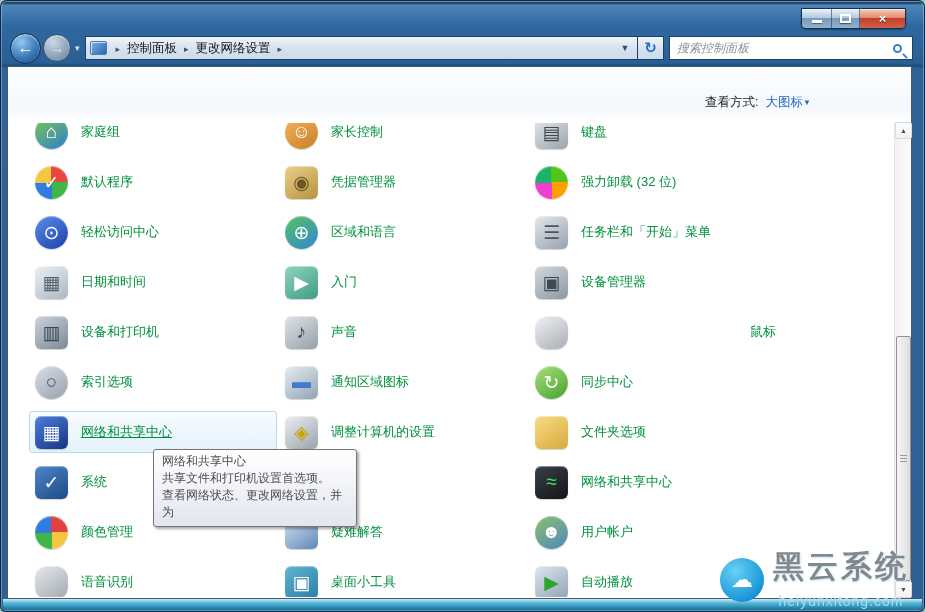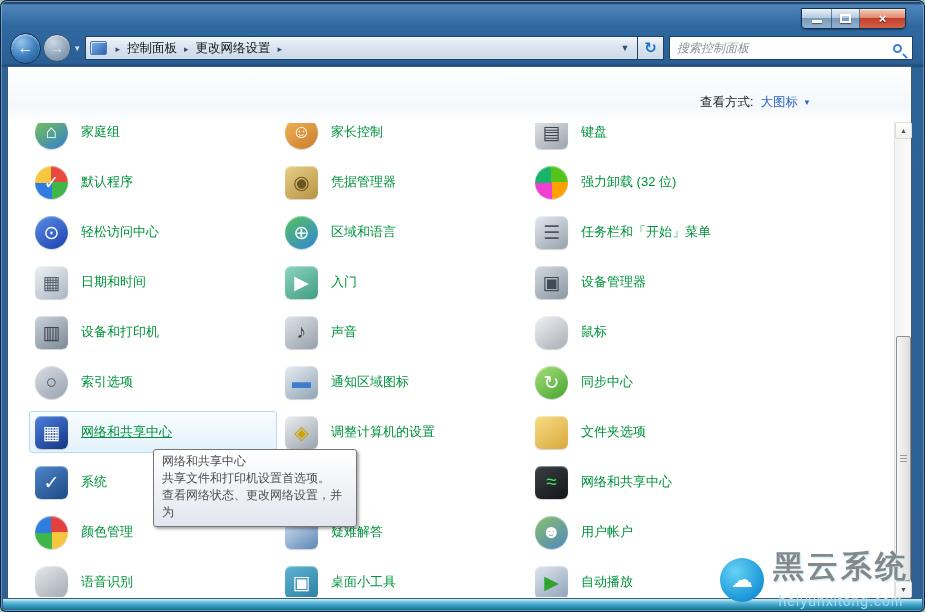--- a/index.html
+++ b/index.html
@@ -52,21 +52,21 @@
   .search-ph{flex:1;font-size:12px;font-style:italic;color:#8a929a;white-space:nowrap;overflow:hidden;}
   .lens{width:9px;height:9px;border:2px solid #3c7ecf;border-radius:50%;position:relative;flex:none;margin-right:3px;}
   .lens::after{content:"";position:absolute;width:6px;height:2px;background:#3c7ecf;transform:rotate(45deg);left:7px;top:9px;}
   
   .content{position:absolute;left:7px;right:13px;top:66px;bottom:13px;background:#fff;
      border:1px solid #3f5a72;z-index:1;}
   .content::before{content:"";position:absolute;left:0;right:0;top:0;height:56px;
      background:linear-gradient(180deg,#fefeff,#f4f8fc 70%,#ffffff);}
   .page-title{position:absolute;left:28px;top:23px;font-size:16px;color:var(--heading,#1d4356);z-index:1;}
   .viewby{position:absolute;right:100px;top:27px;font-size:12.5px;color:#1f1f1f;display:flex;align-items:center;gap:7px;z-index:1;}
-  .viewlink{color:var(--link,#2a66c4);cursor:pointer;display:flex;align-items:center;gap:5px;}
+  .viewlink{color:var(--link,#2a66c4);cursor:pointer;display:flex;align-items:center;}
   .viewcaret{font-size:8px;}
   .items{position:absolute;left:0;right:18px;top:56px;bottom:1px;overflow:hidden;}
   .item{position:absolute;width:248px;height:42px;display:flex;align-items:center;gap:13px;
      padding-left:5px;cursor:pointer;border:1px solid transparent;border-radius:3px;}
   .item.hot{background:linear-gradient(180deg,#f8fcfe,#e3f2fb);border-color:#b9daef;}
   .item.hot .lbl{text-decoration:underline;}
   .cpicon{width:33px;height:33px;flex:none;display:flex;align-items:center;justify-content:center;
      font-size:19px;color:#fff;border-radius:6px;box-shadow:inset 0 1px 1px rgba(255,255,255,.45),0 1px 1px rgba(0,0,0,.18);}
   .lbl{font-size:13px;color:var(--green,#00913c);white-space:nowrap;}
   
@@ -230,21 +230,21 @@
           <span class="lbl">强力卸载 (32 位)</span>
         </div>
         <div class="item" style="left: 521px; top: 88px;">
           <span class="cpicon" style="background: linear-gradient(145deg, rgb(228, 232, 236), rgb(151, 162, 174)); color: rgb(74, 85, 96);">☰</span>
           <span class="lbl">任务栏和「开始」菜单</span>
         </div>
         <div class="item" style="left: 521px; top: 138px;">
           <span class="cpicon" style="background: linear-gradient(145deg, rgb(212, 217, 223), rgb(139, 151, 163)); color: rgb(63, 74, 85);">▣</span>
           <span class="lbl">设备管理器</span>
         </div>
-        <div class="item" style="left: 521px; top: 188px;">
+        <div class="item" style="left: 521px; top: 188px; justify-content: space-between;">
           <span class="cpicon" style="background: linear-gradient(145deg, rgb(240, 242, 244), rgb(169, 174, 181)); border-radius: 12px;"></span>
           <span class="lbl">鼠标</span>
         </div>
         <div class="item" style="left: 521px; top: 238px;">
           <span class="cpicon" style="background: linear-gradient(145deg, rgb(168, 224, 124), rgb(68, 163, 46)); border-radius: 50%;">↻</span>
           <span class="lbl">同步中心</span>
         </div>
         <div class="item" style="left: 521px; top: 288px;">
           <span class="cpicon" style="background: linear-gradient(145deg, rgb(247, 221, 132), rgb(217, 168, 60));"></span>
           <span class="lbl">文件夹选项</span>

